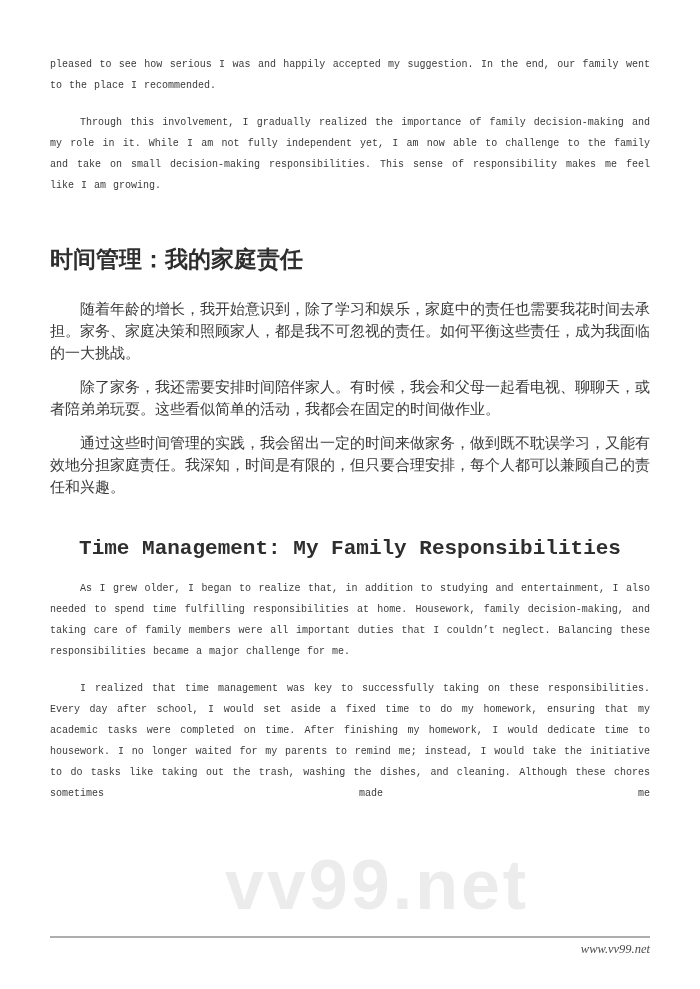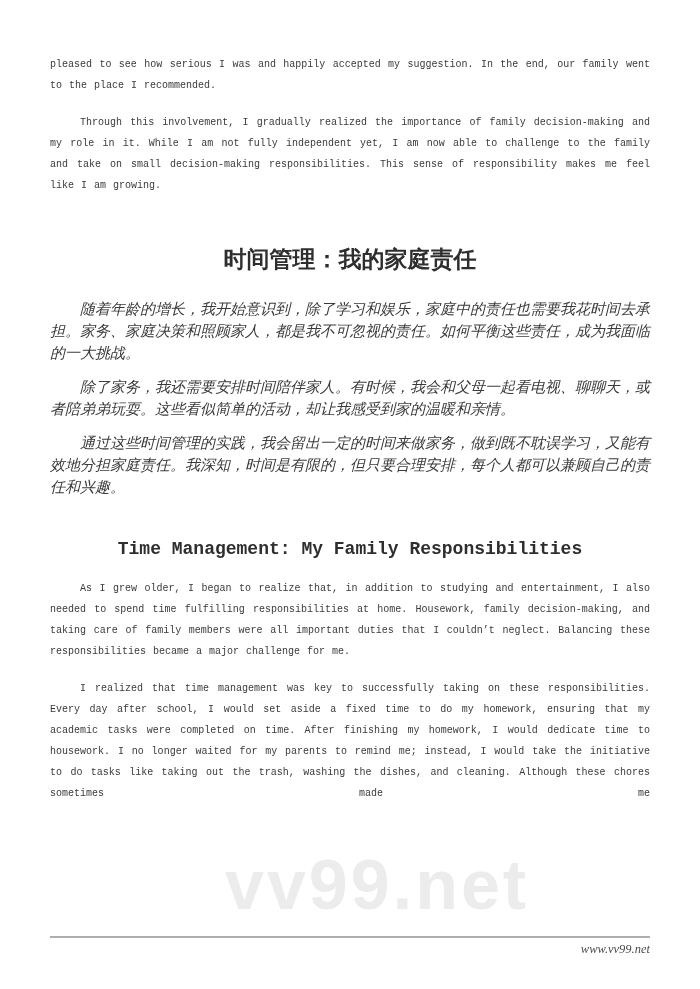--- a/index.html
+++ b/index.html
@@ -28,35 +28,33 @@
   }
   p.en.no-indent { text-indent: 0; }
   p.en.fill-last { text-align-last: justify; }
   .section-zh { margin-top: 48px; }
   .title-zh {
     font-family: "Liberation Sans", "DejaVu Sans", sans-serif;
     font-size: 23px;
     line-height: 30px;
     font-weight: bold;
     color: #2e2e2e;
-    text-align: center;
     margin: 0 0 24px 0;
   }
   p.zh {
     font-family: "Liberation Serif", "DejaVu Serif", serif;
     font-size: 15px;
     line-height: 22px;
     text-align: justify;
     margin: 0 0 12px 0;
     text-indent: 2em;
-    font-style: italic;
   }
   .section-en { margin-top: 36px; }
   .title-en {
-    font-size: 18px;
+    font-size: 21px;
     line-height: 30px;
     font-weight: bold;
     color: #2e2e2e;
     text-align: center;
     margin: 0 0 14px 0;
   }
   .watermark {
     position: absolute;
     left: 225px;
     top: 845px;
@@ -97,21 +95,21 @@
 <div class="page">
 
   <section>
     <p class="en no-indent">pleased to see how serious I was and happily accepted my suggestion. In the end, our family went to the place I recommended.</p>
     <p class="en">Through this involvement, I gradually realized the importance of family decision-making and my role in it. While I am not fully independent yet, I am now able to challenge to the family and take on small decision-making responsibilities. This sense of responsibility makes me feel like I am growing.</p>
   </section>
 
   <section class="section-zh">
     <h1 class="title-zh">时间管理：我的家庭责任</h1>
     <p class="zh">随着年龄的增长，我开始意识到，除了学习和娱乐，家庭中的责任也需要我花时间去承担。家务、家庭决策和照顾家人，都是我不可忽视的责任。如何平衡这些责任，成为我面临的一大挑战。</p>
-    <p class="zh">除了家务，我还需要安排时间陪伴家人。有时候，我会和父母一起看电视、聊聊天，或者陪弟弟玩耍。这些看似简单的活动，却让我感受到家的温暖和亲情。</p>
+    <p class="zh">除了家务，我还需要安排时间陪伴家人。有时候，我会和父母一起看电视、聊聊天，或者陪弟弟玩耍。这些看似简单的活动，我都会在固定的时间做作业。</p>
     <p class="zh">通过这些时间管理的实践，我会留出一定的时间来做家务，做到既不耽误学习，又能有效地分担家庭责任。我深知，时间是有限的，但只要合理安排，每个人都可以兼顾自己的责任和兴趣。</p>
   </section>
 
   <section class="section-en">
     <h2 class="title-en">Time Management: My Family Responsibilities</h2>
     <p class="en">As I grew older, I began to realize that, in addition to studying and entertainment, I also needed to spend time fulfilling responsibilities at home. Housework, family decision-making, and taking care of family members were all important duties that I couldn’t neglect. Balancing these responsibilities became a major challenge for me.</p>
     <p class="en fill-last">I realized that time management was key to successfully taking on these responsibilities. Every day after school, I would set aside a fixed time to do my homework, ensuring that my academic tasks were completed on time. After finishing my homework, I would dedicate time to housework. I no longer waited for my parents to remind me; instead, I would take the initiative to do tasks like taking out the trash, washing the dishes, and cleaning. Although these chores sometimes made me</p>
   </section>
 
 </div>

